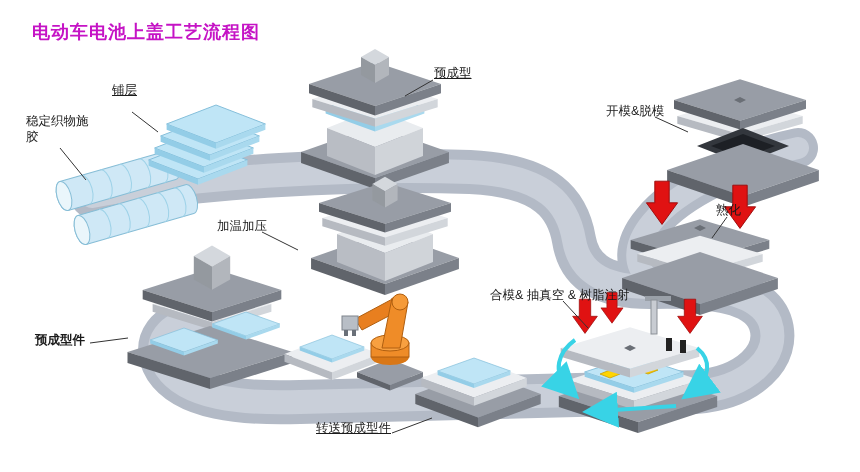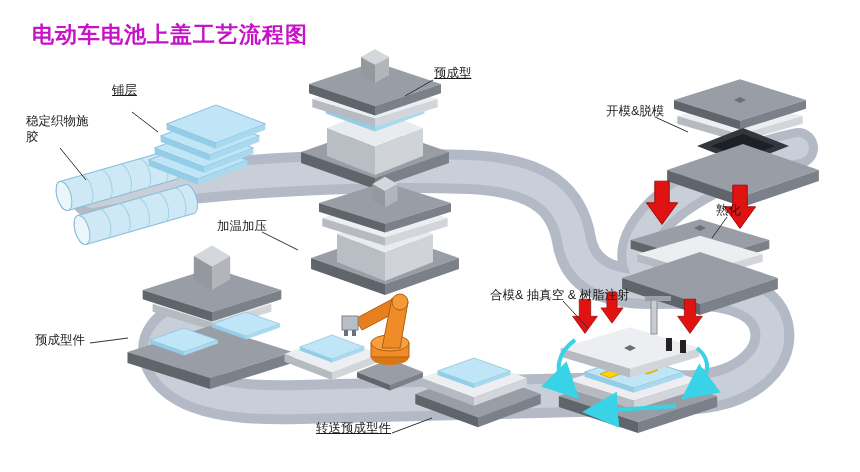--- a/index.html
+++ b/index.html
@@ -7,21 +7,21 @@
     position:relative;width:860px;height:472px;background:#ffffff;overflow:hidden;
     font-family:"Liberation Sans","DejaVu Sans",sans-serif;
   }
   #diagram-svg{position:absolute;left:0;top:0;}
   .lbl{
     position:absolute;color:#1b1b1b;font-size:12.5px;line-height:1.25;
     white-space:nowrap;z-index:5;
   }
   .lbl.wrap{white-space:normal;}
   #title{
-    position:absolute;left:32px;top:20px;font-size:22px;font-weight:700;
+    position:absolute;left:32px;top:20px;font-size:18px;font-weight:700;
     color:#c513c5;letter-spacing:1px;z-index:5;
   }
 </style>
 </head>
 <body>
 
 <div id="stage">
 
   <div id="title">电动车电池上盖工艺流程图</div>
 
@@ -187,17 +187,17 @@
       <line x1="392" y1="433" x2="432" y2="418"></line>
     </g>
   </svg>
 
   <div class="lbl wrap" style="left:26px;top:114px;width:68px;">稳定织物施胶</div>
   <div class="lbl" style="left:112px;top:83px;text-decoration:underline;">铺层</div>
   <div class="lbl" style="left:434px;top:66px;text-decoration:underline;">预成型</div>
   <div class="lbl" style="left:606px;top:104px;">开模&amp;脱模</div>
   <div class="lbl" style="left:716px;top:203px;">熟化</div>
   <div class="lbl" style="left:217px;top:219px;">加温加压</div>
-  <div class="lbl" style="left:35px;top:333px;">预成型件</div>
+  <div class="lbl" style="left:35px;top:333px;font-weight:bold;">预成型件</div>
   <div class="lbl" style="left:490px;top:288px;">合模&amp; 抽真空 &amp; 树脂注射</div>
   <div class="lbl" style="left:316px;top:421px;text-decoration:underline;">转送预成型件</div>
 
 </div>
 
 </body></html>

